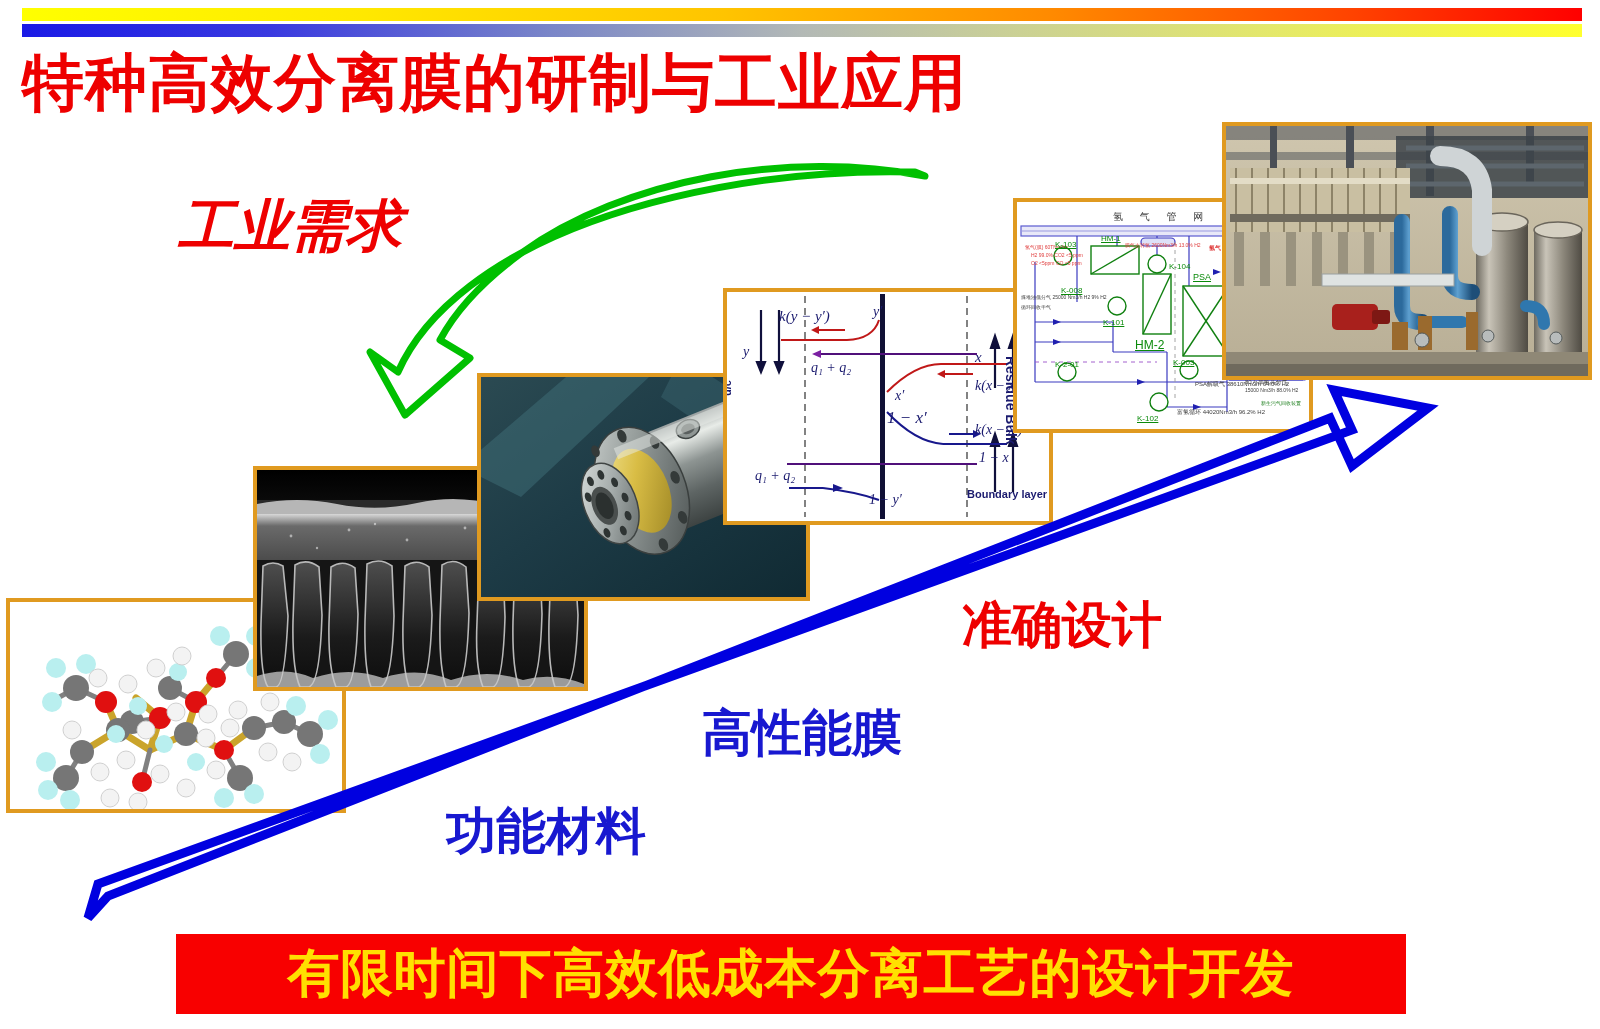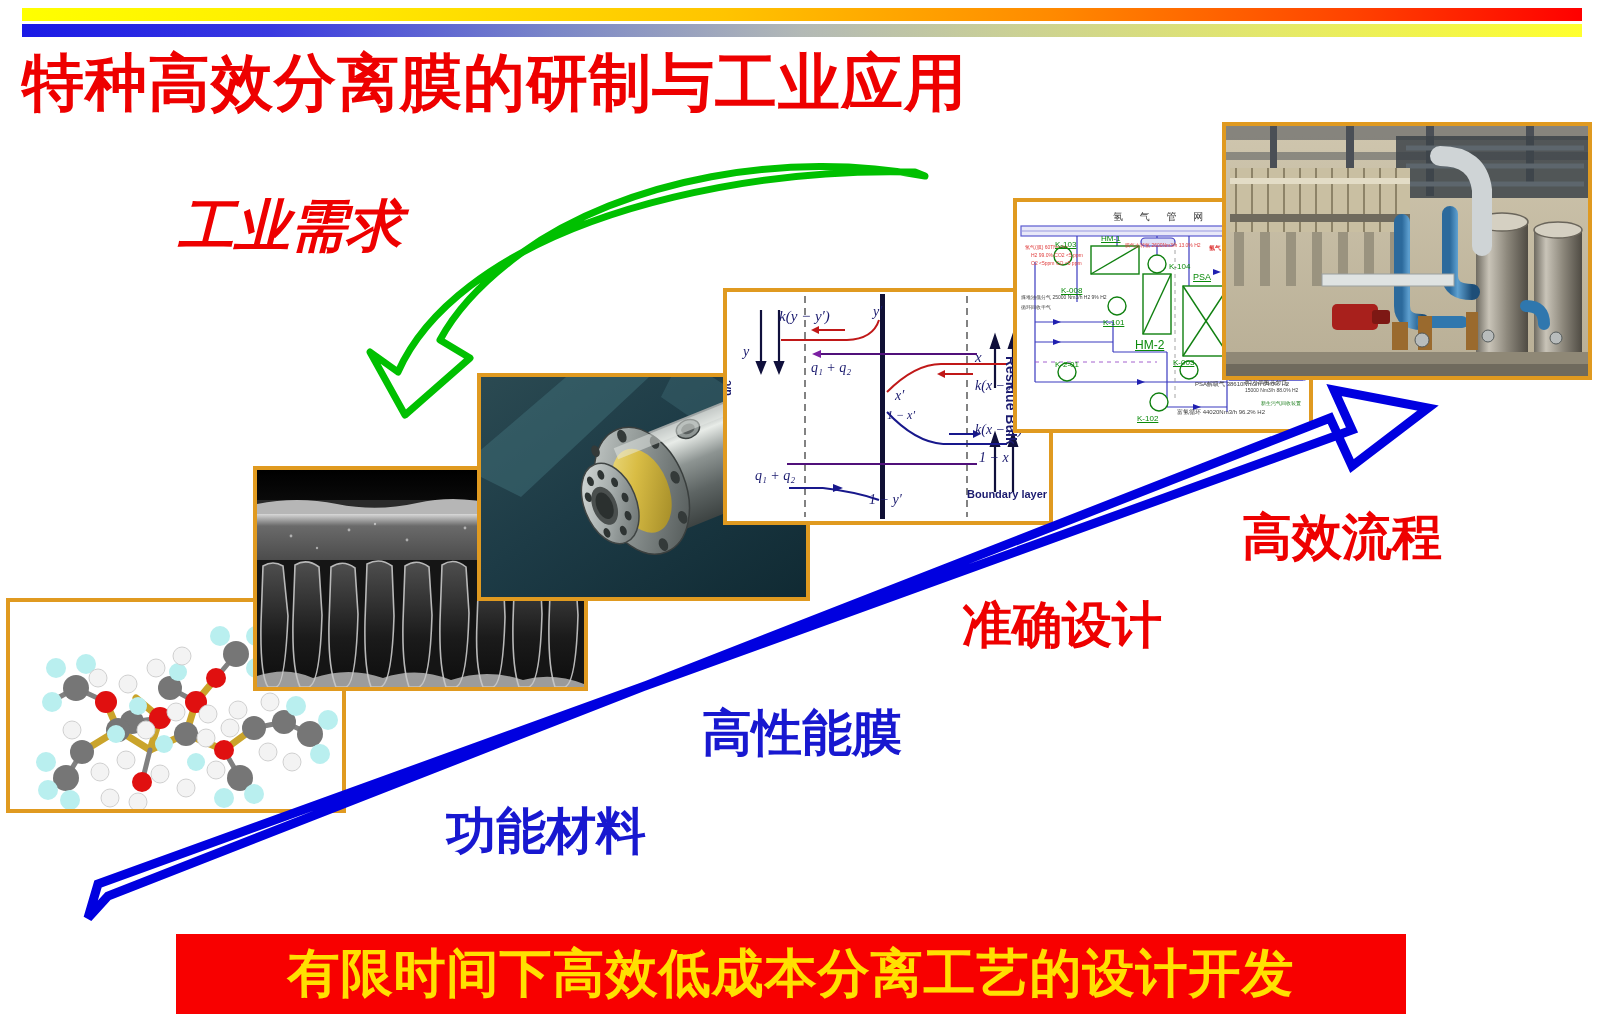--- a/index.html
+++ b/index.html
@@ -343,21 +343,21 @@
     </svg>
 
     <div class="dg-txt" style="left:52px;top:16px;font-size:15px;">k(y − y′)</div>
     <div class="dg-txt" style="left:16px;top:52px;font-size:14px;">y</div>
     <div class="dg-txt" style="left:146px;top:12px;font-size:14px;">y′</div>
     <div class="dg-txt" style="left:84px;top:68px;font-size:14px;">q₁ + q₂</div>
     <div class="dg-txt" style="left:248px;top:57px;font-size:15px;">x</div>
     <div class="dg-txt" style="left:168px;top:96px;font-size:14px;">x′</div>
     <div class="dg-txt" style="left:248px;top:86px;font-size:14px;">k(x − x′)</div>
     <div class="dg-txt" style="left:248px;top:130px;font-size:14px;">k(x − x′)</div>
-    <div class="dg-txt" style="left:160px;top:116px;font-size:12px;">1 − x′</div>
+    <div class="dg-txt" style="left:160px;top:116px;font-size:17px;">1 − x′</div>
     <div class="dg-txt" style="left:252px;top:158px;font-size:14px;">1 − x</div>
     <div class="dg-txt" style="left:28px;top:176px;font-size:14px;">q₁ + q₂</div>
     <div class="dg-txt" style="left:142px;top:200px;font-size:14px;">1 − y′</div>
     <div class="dg-lbl" style="left:-6px;top:104px;font-size:11px;transform:rotate(-90deg);transform-origin:left top;">u/c</div>
     <div class="dg-lbl" style="left:292px;top:64px;font-size:14px;transform:rotate(90deg);transform-origin:left top;">Residue Bulk</div>
     <div class="dg-lbl" style="left:240px;top:196px;font-size:11px;text-align:center;">Boundary layer</div>
   </div>
 
   <div class="panel" id="panel-pfd">
     <svg viewBox="0 0 292 227" preserveAspectRatio="none" style="position:absolute;inset:0;">
@@ -604,21 +604,20 @@
              L 108 896
              L 1330 418
              L 1352 466
              L 1428 408
              L 1334 390
              L 1352 430
              L 98 884 Z" fill="#ffffff" stroke="#0000e0" stroke-width="9" stroke-linejoin="miter"></path>
   </svg>
 
   <div class="label label-red" id="label-industrial-demand">工业需求</div>
-  <div class="label label-red" id="label-efficient-process">高效流程</div>
   <div class="label label-blue" id="label-high-performance-membrane">高性能膜</div>
   <div class="label label-red" id="label-accurate-design">准确设计</div>
   <div class="label label-blue" id="label-functional-material">功能材料</div>
 
   <div id="bottom-banner">
     <span id="bottom-banner-text">有限时间下高效低成本分离工艺的设计开发</span>
   </div>
 
 </div>
 

